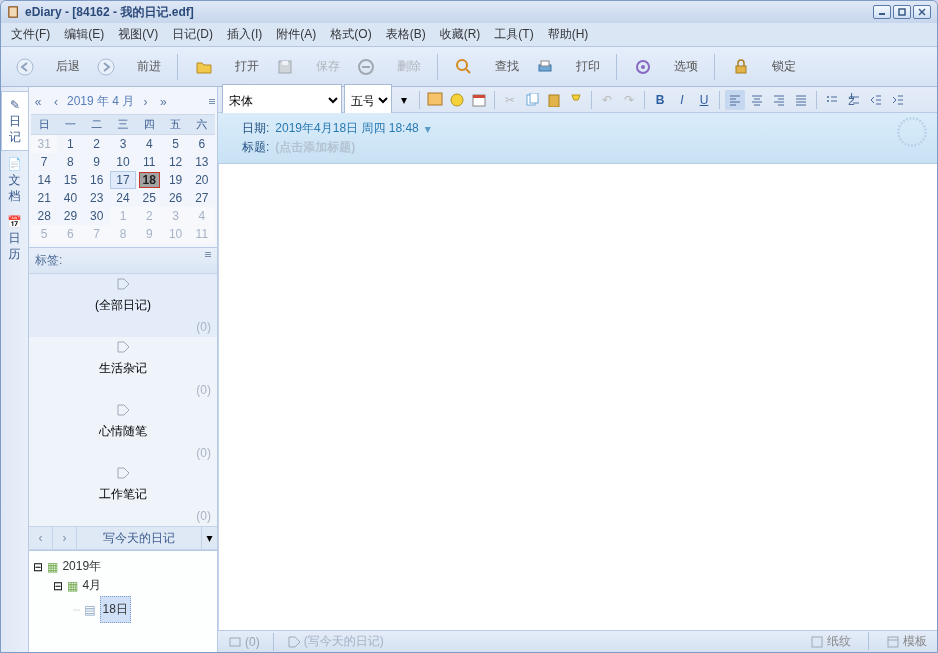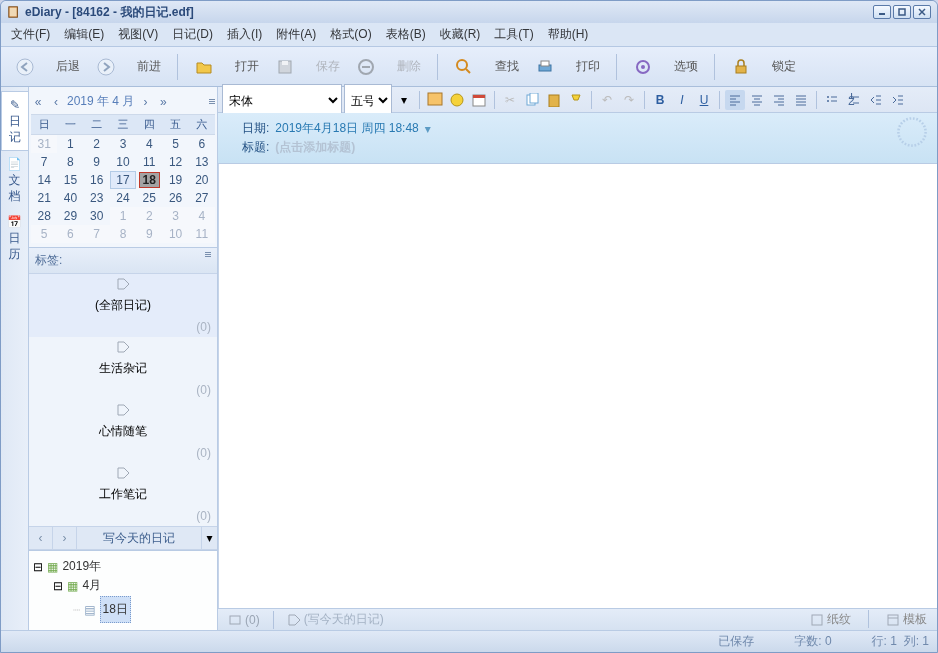--- a/index.html
+++ b/index.html
@@ -611,18 +611,13 @@
                 <rect x="2" y="2" width="10" height="10" fill="none" stroke="#9fa8b5"></rect>
                 <line x1="2" y1="5" x2="12" y2="5" stroke="#9fa8b5"></line>
               </svg>
               <span>模板</span>
             </span>
         </div>
       </div>
     </div>
   </div>
 
-  <div class="statusbar">
-    <span>已保存</span>
-    <span><span>字数:</span> <span>0</span></span>
-    <span><span>行:</span> <span>1</span>&nbsp;&nbsp;<span>列:</span> <span>1</span></span>
-  </div>
 </div>
 
 </body></html>

